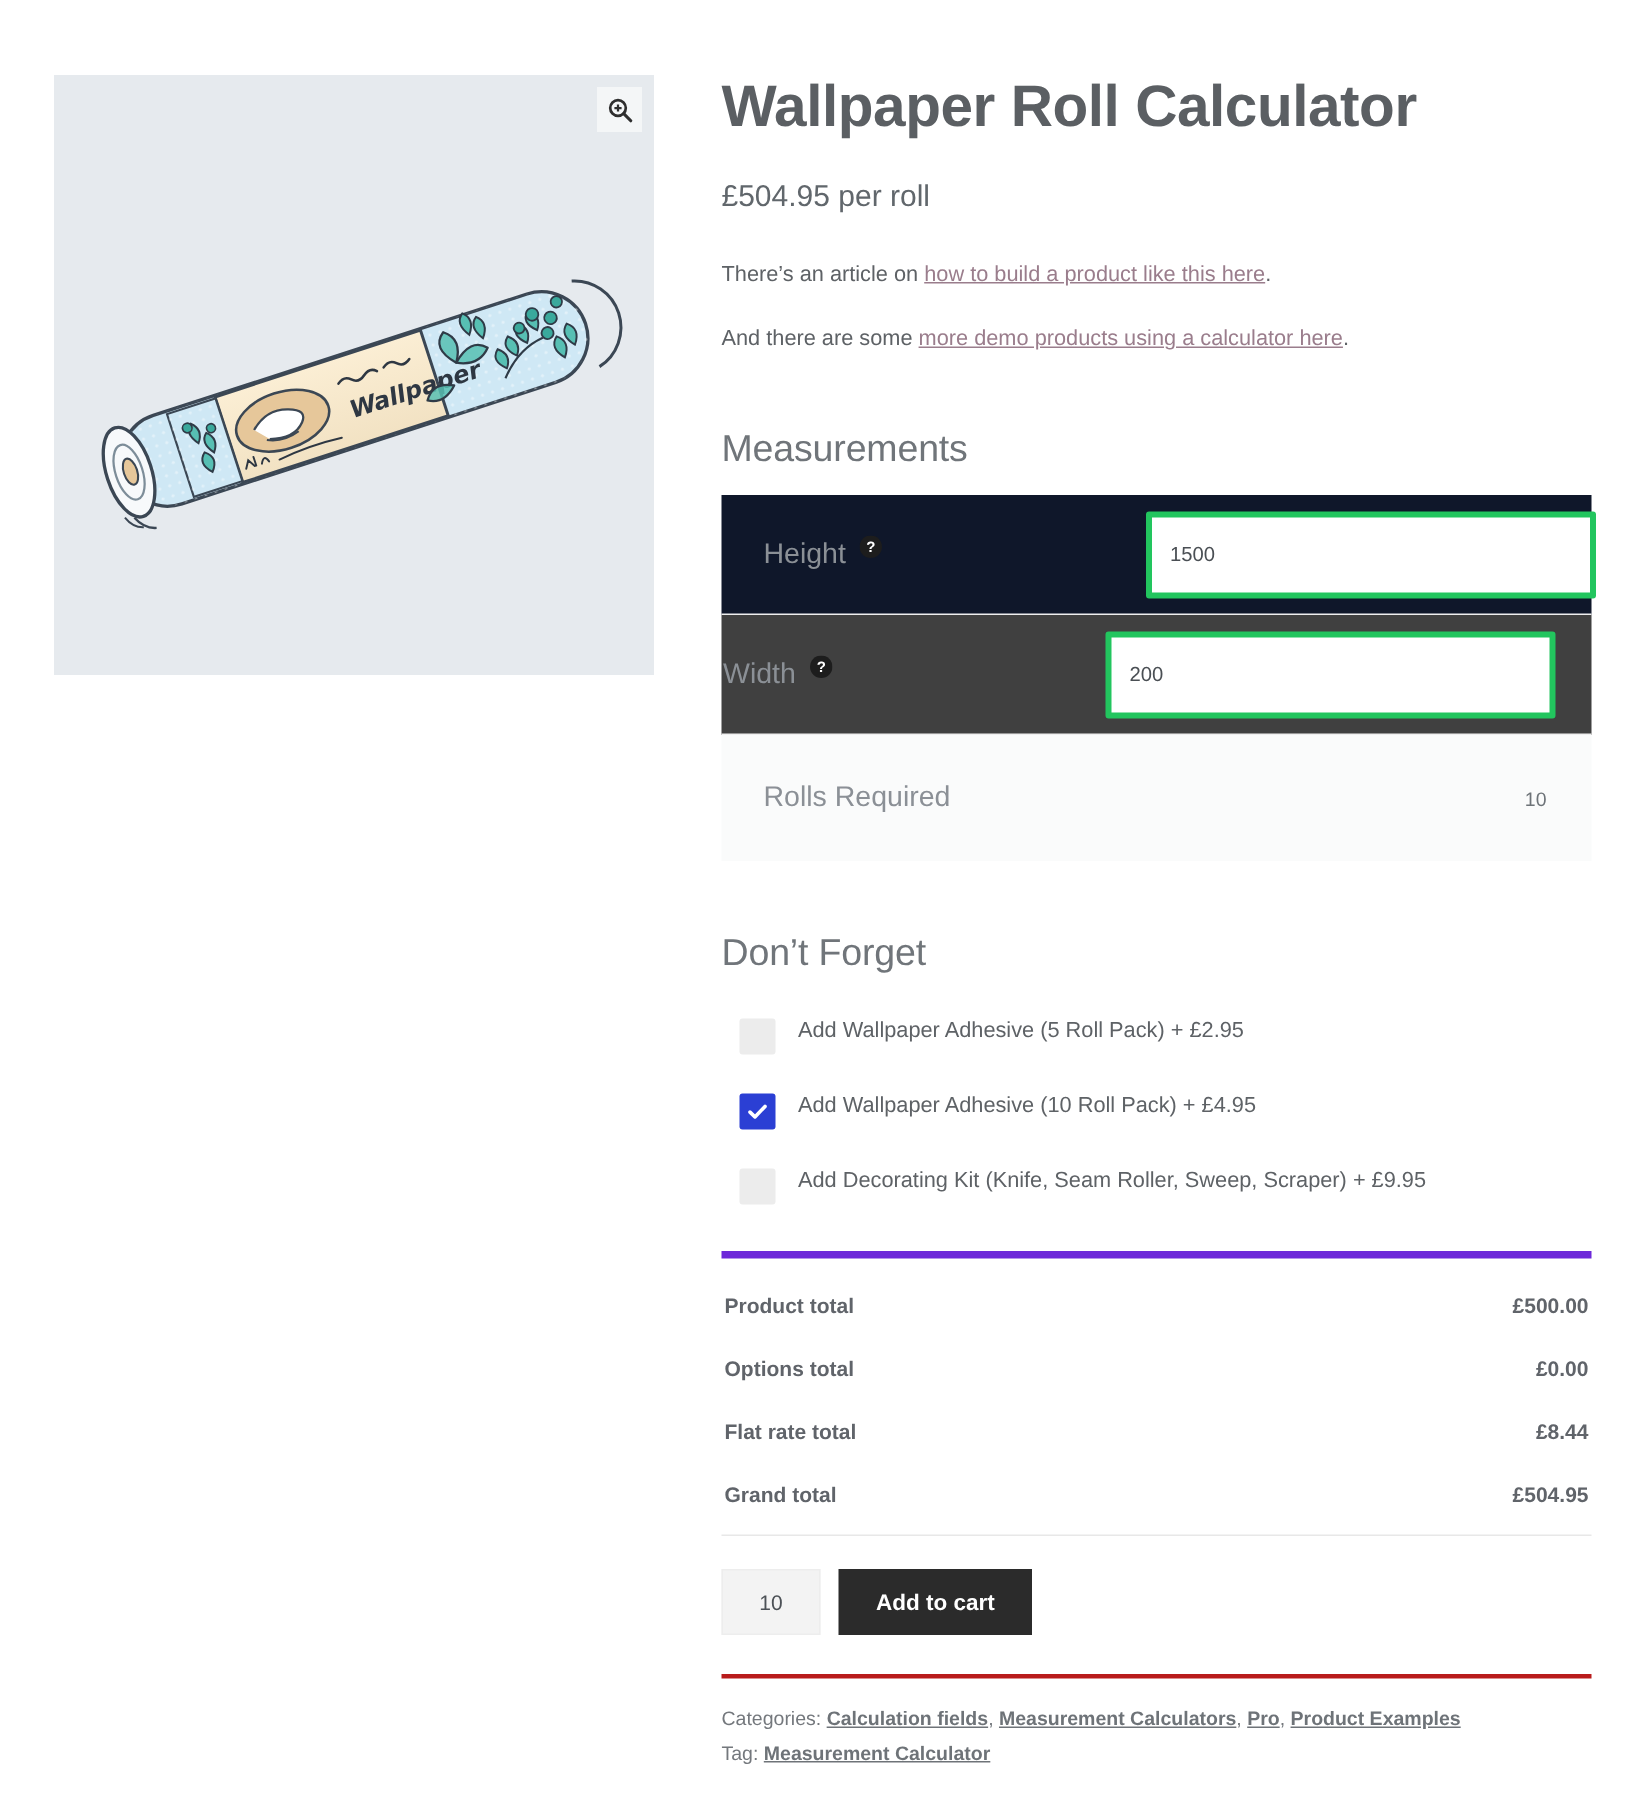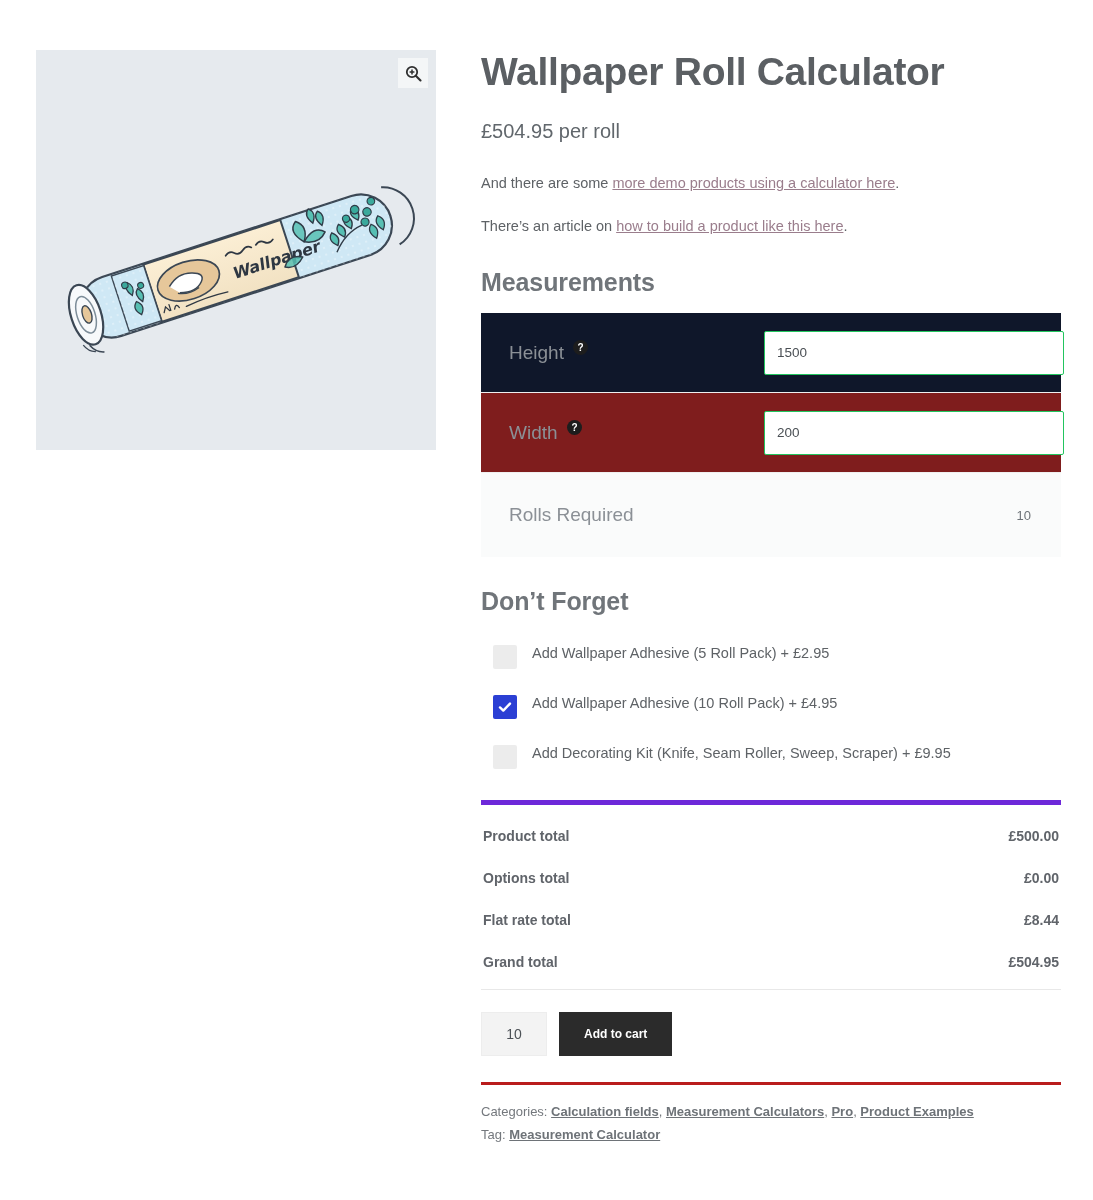--- a/index.html
+++ b/index.html
@@ -62,40 +62,40 @@
     color: #5e6266;
     margin: 0 0 22px 0;
     line-height: 1.5;
   }
   .desc a, .meta a {
     color: #9a7d8c;
     text-decoration: underline;
   }
   .section-head {
     font-size: 25px;
-    font-weight: 700;
+    font-weight: 400;
     color: #70757a;
-    margin: 30px 0 16px 0;
+    margin: 47px 0 16px 0;
     letter-spacing: -0.1px;
   }
 
   
   .measure-block {
     width: 580px;
     margin-top: 4px;
   }
   .m-row {
     display: flex;
     align-items: center;
     min-height: 80px;
     padding: 0 24px 0 28px;
     border-bottom: 1px solid #efefef;
     background: #0f172a;
   }
-  .m-row.alt { background: #7f1d1d; }
+  .m-row.alt { background: #404040; justify-content: flex-end; }
   .m-row.result {
     background: #fafbfb;
     min-height: 84px;
     border-bottom: none;
   }
   .m-label {
     flex: 0 0 255px;
     font-size: 19px;
     color: #8b9096;
     font-weight: 400;
@@ -107,25 +107,25 @@
     display: inline-flex;
     width: 15px; height: 15px;
     align-items: center; justify-content: center;
     cursor: pointer;
     position: relative;
     top: -5px;
   }
   .m-field { flex: 1 1 auto; }
   .m-field input {
     width: 300px;
-    height: 44px;
+    height: 58px;
     padding: 6px 12px;
     font-size: 13.5px;
     color: #4a4f54;
-    border: 1px solid #22c55e;
+    border: 4px solid #22c55e;
     background: #fff;
     border-radius: 2px;
     font-family: "Liberation Sans", sans-serif;
     outline: none;
   }
   .m-result-value {
     flex: 1 1 auto;
     text-align: right;
     font-size: 13px;
     color: #6d7378;
@@ -190,21 +190,21 @@
     font-size: 14px;
     color: #4c5156;
     font-family: "Liberation Sans", sans-serif;
     outline: none;
   }
   .add-cart {
     height: 44px;
     padding: 0 25px;
     background: #2b2b2b;
     color: #fff;
-    font-size: 12px;
+    font-size: 15px;
     font-weight: bold;
     border: none;
     cursor: pointer;
     font-family: "Liberation Sans", sans-serif;
   }
 
   
   .meta {
     margin-top: 26px;
     border-top: 3px solid #b91c1c;
@@ -314,25 +314,25 @@
     </div>
   </div>
 
   <div class="summary">
 
     <h1 class="product-title">Wallpaper Roll Calculator</h1>
 
     <p class="price">£504.95 per roll</p>
 
     <p class="desc">
+      <span>There’s an article on </span><a href="#">how to build a product like this here</a><span>.</span>
+    </p>
+
+    <p class="desc">
       <span>And there are some </span><a href="#">more demo products using a calculator here</a><span>.</span>
-    </p>
-
-    <p class="desc">
-      <span>There’s an article on </span><a href="#">how to build a product like this here</a><span>.</span>
     </p>
 
     <h2 class="section-head">Measurements</h2>
 
     <div class="measure-block">
 
       <div class="m-row">
         <div class="m-label">
           <span>Height</span>
           <span class="help-icon">

